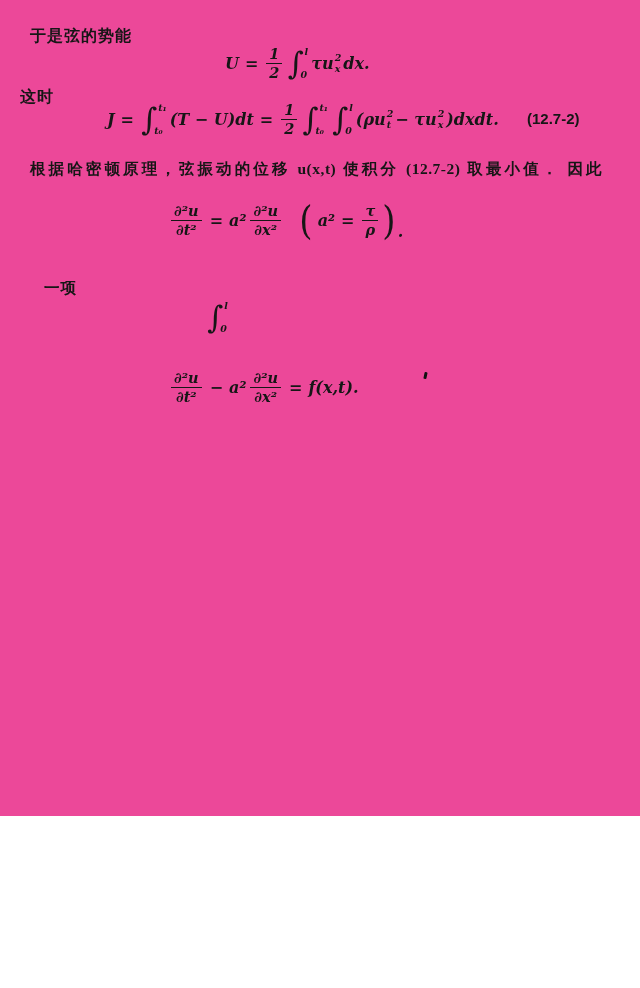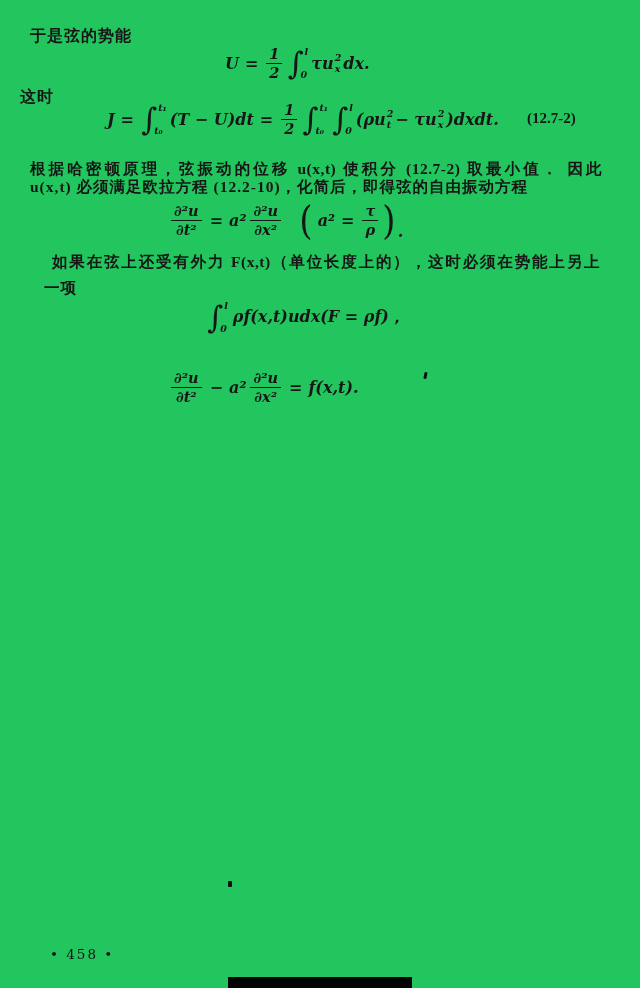--- a/index.html
+++ b/index.html
@@ -1,19 +1,19 @@
 <!DOCTYPE html>
 <html><head>
 <meta charset="utf-8">
 <style>
   html, body { margin: 0; padding: 0; background: #ffffff; }
   .page {
     position: relative;
-    width: 640px; height: 988px;
-    background: #22c55e;
+    width: 640px; height: 816px;
+    background: #ec4899;
     overflow: hidden;
     font-family: "Liberation Serif", serif;
     color: #1a1a1a;
   }
   
   .cjk {
     position: absolute;
     font-size: 15.5px;
     font-weight: 600;
     letter-spacing: 1px;
@@ -73,21 +73,21 @@
   }
   .bp {
     font-size: 40px;
     font-weight: 400;
     font-style: normal;
     line-height: 0.9;
     transform: scaleX(0.85);
   }
   .eq-label {
     position: absolute;
-    font-family: Liberation Serif, serif;
+    font-family: Liberation Sans, sans-serif;
     font-weight: 600;
     font-size: 15px;
     color: #161616;
     padding-left: 40px;
   }
   
   .pagenum {
     position: absolute;
     left: 50px; top: 946px;
     font-family: "DejaVu Serif", serif;
@@ -175,21 +175,20 @@
     <span class="tok" style="">− τu</span>
     <span class="ss">
       <span>2</span>
       <span>x</span>
     </span>
     <span class="tok">)dxdt.</span>
   </div>
   <div class="eq-label" style="left:487px; top:110px;">(12.7-2)</div>
 
   <div class="cjk justify" style="left:30px; top:153px; width:572px;margin-top:6px;">根据哈密顿原理，弦振动的位移 u(x,t) 使积分 (12.7-2) 取最小值． 因此</div>
-  <div class="cjk" style="left:30px; top:177px;">u(x,t) 必须满足欧拉方程 (12.2-10)，化简后，即得弦的自由振动方程</div>
 
   <div class="eq" style="left:168px; top:199px; height:42px;">
     <span class="frac">
       <span class="num">∂²u</span>
       <span class="den">∂t²</span>
     </span>
     <span class="op">=</span>
     <span class="tok">a²</span>
     <span class="frac">
       <span class="num">∂²u</span>
@@ -199,32 +198,30 @@
     <span class="tok" style="margin-left:4px;">a²</span>
     <span class="op">=</span>
     <span class="frac">
       <span class="num">τ</span>
       <span class="den">ρ</span>
     </span>
     <span class="bp">)</span>
     <span class="tok" style="align-self:flex-end;">.</span>
   </div>
 
-  <div class="cjk justify" style="left:52px; top:252px; width:548px;">如果在弦上还受有外力 F(x,t)（单位长度上的），这时必须在势能上另上</div>
   <div class="cjk" style="left:44px; top:278px;">一项</div>
 
   <div class="eq" style="left:205px; top:298px; height:38px;">
     <span class="int">
       <span class="sign">∫</span>
       <span class="lims">
         <span class="ltop">l</span>
         <span class="lbot">0</span>
       </span>
     </span>
-    <span class="tok" style="margin-left:3px;">ρf(x,t)udx(F = ρf)，</span>
   </div>
 
 
   <div class="eq" style="left:168px; top:366px; height:42px;">
     <span class="frac">
       <span class="num">∂²u</span>
       <span class="den">∂t²</span>
     </span>
     <span class="op">−</span>
     <span class="tok">a²</span>

